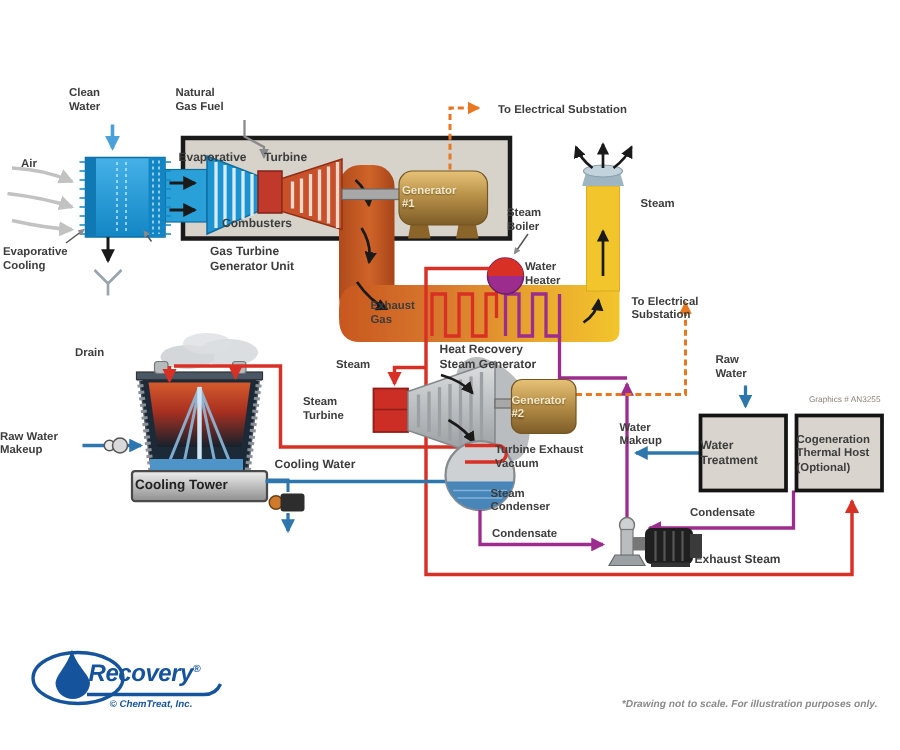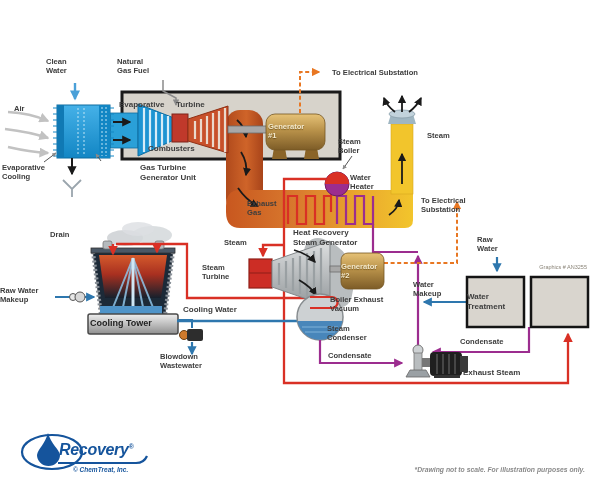--- a/index.html
+++ b/index.html
@@ -319,38 +319,39 @@
 Substation</div>
 <div class="lbl" style="left:247px;top:199px;width:50px;">Exhaust
 Gas</div>
 <div class="lbl big" style="left:293px;top:228px;width:95px;">Heat Recovery
 Steam Generator</div>
 <div class="lbl" style="left:224px;top:238px;width:40px;">Steam</div>
 <div class="lbl" style="left:202px;top:263px;width:60px;">Steam
 Turbine</div>
 <div class="lbl onmetal" style="left:341px;top:262px;width:43px;">Generator
 #2</div>
-<div class="lbl" style="left:330px;top:295px;width:85px;">Boiler Exhaust
+<div class="lbl" style="left:330px;top:295px;width:85px;">Turbine Exhaust
 Vacuum</div>
 <div class="lbl" style="left:327px;top:324px;width:64px;">Steam
 Condenser</div>
 <div class="lbl" style="left:328px;top:351px;width:74px;">Condensate</div>
 <div class="lbl" style="left:460px;top:337px;width:74px;">Condensate</div>
 <div class="lbl" style="left:477px;top:235px;width:40px;">Raw
 Water</div>
 <div class="lbl" style="left:413px;top:280px;width:62px;">Water
 Makeup</div>
 <div class="lbl big" style="left:467px;top:292px;width:57px;">Water
 Treatment</div>
+<div class="lbl" style="left:531px;top:288px;width:57px;">Cogeneration
+Thermal Host
+(Optional)</div>
 <div class="lbl tiny" style="left:498px;top:264px;width:89px;">Graphics # AN3255</div>
 <div class="lbl" style="left:0px;top:286px;width:62px;">Raw Water
 Makeup</div>
 <div class="lbl basin" style="left:90px;top:318px;width:86px;">Cooling Tower</div>
 <div class="lbl big" style="left:183px;top:305px;width:74px;">Cooling Water</div>
-<div class="lbl" style="left:160px;top:352px;width:84px;">Blowdown
-Wastewater</div>
 <div class="lbl big" style="left:463px;top:368px;width:84px;">Exhaust Steam</div>
 
 <div id="logo-text"><span>Recovery</span><sup>®</sup></div>
 <div id="logo-copy">© ChemTreat, Inc.</div>
 <div class="lbl disc" style="left:355px;top:466px;width:230px;">*Drawing not to scale. For illustration purposes only.</div>
 
 </div>
 
 </body></html>

